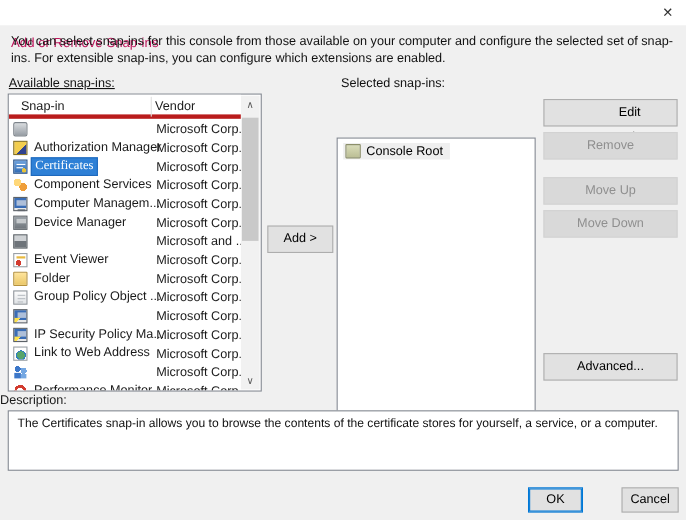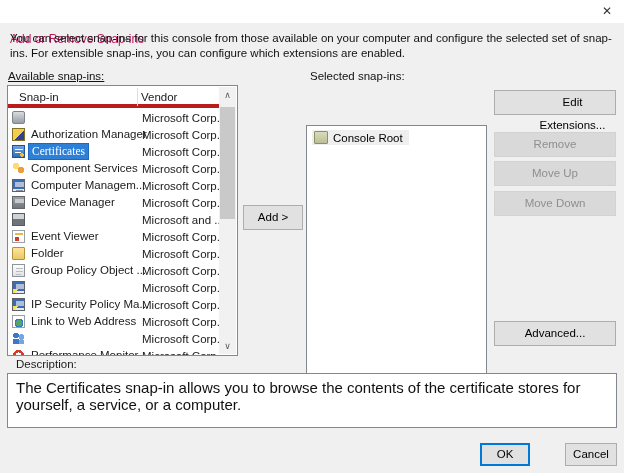--- a/index.html
+++ b/index.html
@@ -47,30 +47,30 @@
   .selrow { position:absolute; left:5px; top:4px; display:flex; align-items:center;
             background:#efefef; padding:1px 6px 1px 2px; }
   .selrow .nm { margin-left:5px; color:#000; }
 
   
   .btn { position:absolute; background:#e1e1e1; border:1px solid #adadad; color:#000;
          font-family:inherit; font-size:11.5px; text-align:center; }
   .btn.disabled { background:#d9d9d9; border-color:#d2d2d2; color:#8f8f8f; }
   .btn-add  { left:243px; top:205px; width:60px; height:25px; line-height:23px;text-align:center; }
   .sidebtn  { left:494px; width:122px; height:25px; line-height:23px; }
-  .b-edit { top:90px;padding-left:35px; } .b-remove { top:120px;margin-top:12px; } .b-up { top:161px; }
+  .b-edit { top:90px;padding-left:35px; } .b-remove { top:120px; } .b-up { top:161px; }
   .b-down { top:191px; } .b-adv { top:321px; }
   .btn-ok     { left:480px; top:443px; width:50px; height:23px; line-height:21px;
                 border:1px solid #0078d7; box-shadow:0 0 0 1px #0078d7 inset; }
   .btn-cancel { left:565px; top:443px; width:52px; height:23px; line-height:21px; }
 
-  .desc-label { position:absolute; left:16px; top:358px; }
+  .desc-label { position:absolute; left:0; top:358px; }
   .desc-box { position:absolute; left:7px; top:373px; width:610px; height:55px;
               background:#fff; border:1px solid #828790; padding:5px 8px; }
-  .desc-box .txt { font-size:15px; color:#111; }
+  .desc-box .txt { font-size:11px; color:#111; }
 
   
   .ic { width:13px; height:13px; display:inline-block; flex:none; }
   .i-activex { background:linear-gradient(180deg,#d9dcdf,#979ea5); border:1px solid #7d848b; border-radius:2px; }
   .i-authman { background:linear-gradient(135deg,#f2cd4e 0 58%,#30428f 58%); border:1px solid #857023; }
   .i-certificates { background:
       radial-gradient(circle at 9px 9px,#e8c33a 0 2px,transparent 2px),
       linear-gradient(#ffffff 0 0) 2px 3px/8px 1px no-repeat,
       linear-gradient(#ffffff 0 0) 2px 6px/6px 1px no-repeat,
       linear-gradient(180deg,#6fa3de,#326cb4); border:1px solid #27538b; }

